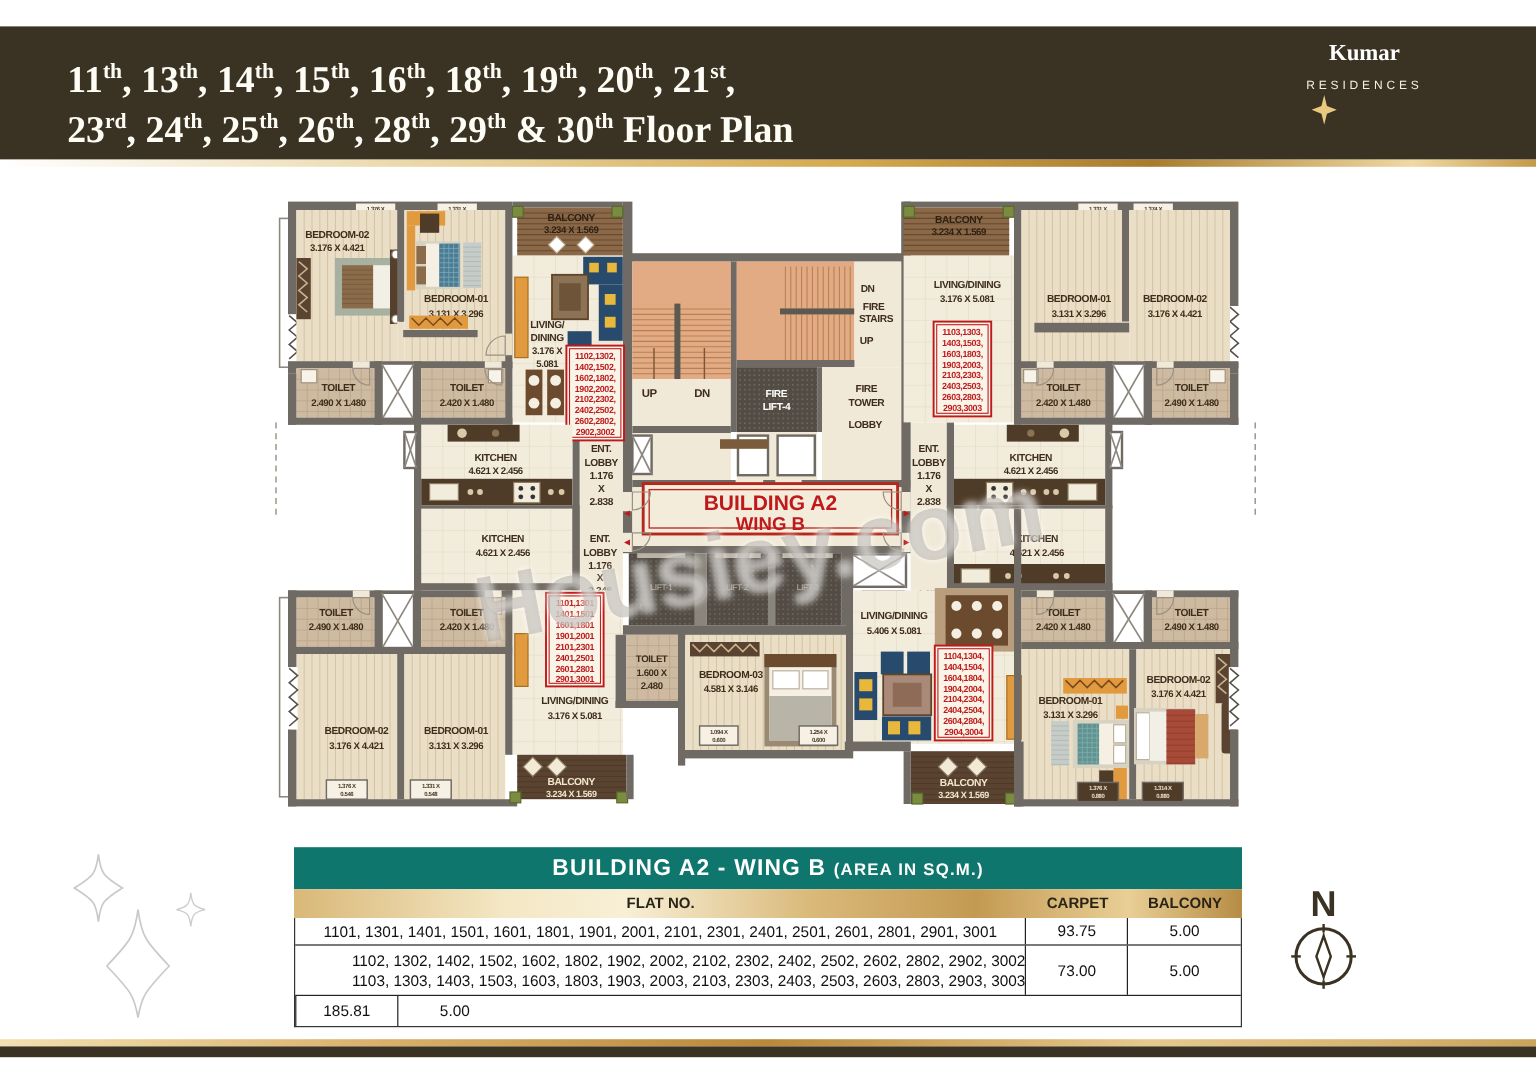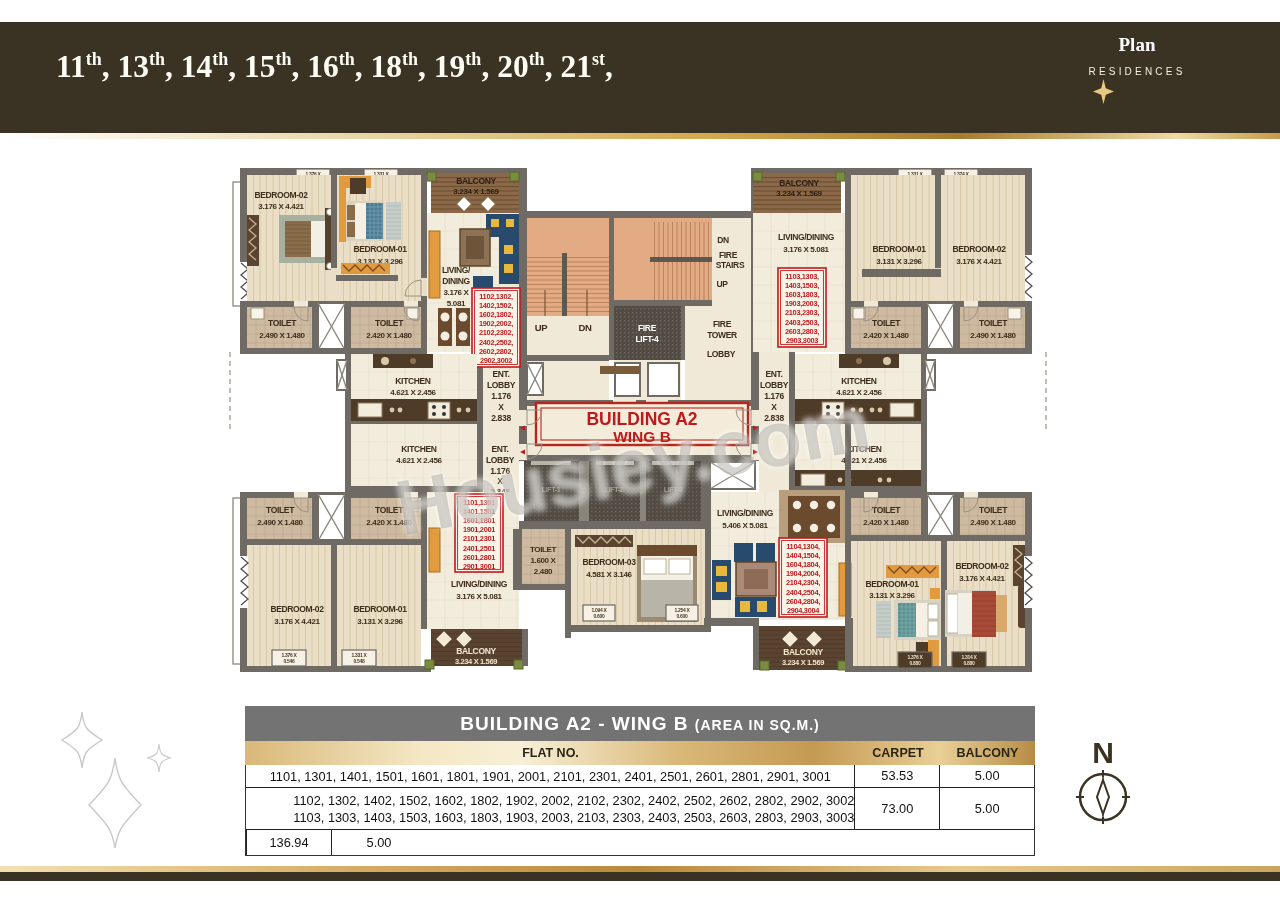--- a/index.html
+++ b/index.html
@@ -9,24 +9,25 @@
 </style>
 </head>
 <body>
 
 <div class="abs" style="left:0;top:22px;width:1280px;height:111px;background:#3a3222;"></div>
 
 <div class="abs" style="left:0;top:133px;width:1280px;height:6px;background:linear-gradient(90deg,#ffffff 0%,#e8d3a0 30%,#d4a94f 55%,#a87c2e 75%,#f0d9a4 92%,#c49a4a 100%);"></div>
 
 <div class="abs" style="left:56px;top:42px;width:700px;color:#fdfcf5;font-family:'Liberation Serif',serif;font-weight:bold;font-size:31.5px;line-height:35px;">
   <div>11<sup style="font-size:18px;">th</sup>, 13<sup style="font-size:18px;">th</sup>, 14<sup style="font-size:18px;">th</sup>, 15<sup style="font-size:18px;">th</sup>, 16<sup style="font-size:18px;">th</sup>, 18<sup style="font-size:18px;">th</sup>, 19<sup style="font-size:18px;">th</sup>, 20<sup style="font-size:18px;">th</sup>, 21<sup style="font-size:18px;">st</sup>,</div>
+  <div>23<sup style="font-size:18px;">rd</sup>, 24<sup style="font-size:18px;">th</sup>, 25<sup style="font-size:18px;">th</sup>, 26<sup style="font-size:18px;">th</sup>, 28<sup style="font-size:18px;">th</sup>, 29<sup style="font-size:18px;">th</sup> &amp; 30<sup style="font-size:18px;">th</sup> Floor Plan</div>
 </div>
 
 <div class="abs" style="left:1057px;top:26px;width:160px;height:107px;text-align:center;">
-  <div style="color:#ffffff;font-family:'Liberation Serif',serif;font-weight:bold;font-size:19px;margin-top:8px;">Plan</div>
+  <div style="color:#ffffff;font-family:'Liberation Serif',serif;font-weight:bold;font-size:19px;margin-top:8px;">Kumar</div>
   <svg style="position:absolute;left:36px;top:53px;" width="21" height="25" viewBox="0 0 22 26">
       <polygon points="11,0 13.4,9.6 22,13 13.4,16.4 11,26 8.6,16.4 0,13 8.6,9.6" fill="#e9c87f"></polygon>
     </svg>
   <div style="color:#f5efe2;font-size:10px;letter-spacing:3.2px;margin-top:10px;">RESIDENCES</div>
 </div>
 
 <svg class="abs" style="left:0;top:0;" width="1280" height="905" viewBox="0 0 1280 905">
 
 <rect x="196" y="159" width="888" height="523" fill="#ffffff"></rect>
 
@@ -2114,41 +2115,41 @@
 <polygon points="758,428 753,425.5 753,430.5" fill="#c0191c"></polygon>
 <polygon points="520,452 525,449.5 525,454.5" fill="#c0191c"></polygon>
 <polygon points="758,452 753,449.5 753,454.5" fill="#c0191c"></polygon>
 </svg>
 
 <div class="abs" style="left:395px;top:413px;width:560px;height:120px;transform:rotate(-10.5deg);transform-origin:center;
      font-size:78px;font-weight:bold;color:rgba(150,144,138,0.38);text-shadow:0 0 6px rgba(255,255,255,0.8);">Housiey.com</div>
 
 <div class="abs" style="left:245px;top:706px;width:790px;">
 
-  <div style="height:35px;background:#737373;color:#ffffff;text-align:center;line-height:35px;font-size:19px;font-weight:bold;letter-spacing:1px;">BUILDING A2 - WING B <span style="font-size:14px;">(AREA IN SQ.M.)</span></div>
+  <div style="height:35px;background:#0f766e;color:#ffffff;text-align:center;line-height:35px;font-size:19px;font-weight:bold;letter-spacing:1px;">BUILDING A2 - WING B <span style="font-size:14px;">(AREA IN SQ.M.)</span></div>
 
   <div style="height:24px;background:linear-gradient(90deg,#d9b878 0%,#f4e7c4 22%,#f8efd6 35%,#d9b878 55%,#c49a52 72%,#e9cf96 88%,#b68c44 100%);display:flex;font-weight:bold;font-size:12.5px;color:#2a2417;align-items:center;">
     <div style="width:611px;text-align:center;line-height:24px;">FLAT NO.</div>
     <div style="width:84px;text-align:center;line-height:24px;">CARPET</div>
     <div style="width:95px;text-align:center;line-height:24px;">BALCONY</div>
   </div>
 
   <div style="border:1px solid #333;border-top:none;font-size:12.8px;color:#111;">
     <div style="display:flex;border-bottom:1px solid #222;height:22px;align-items:center;justify-content:center;">
       <div style="width:610px;text-align:center;">1101, 1301, 1401, 1501, 1601, 1801, 1901, 2001, 2101, 2301, 2401, 2501, 2601, 2801, 2901, 3001</div>
-      <div style="width:84px;text-align:center;border-left:1px solid #222;align-self:stretch;line-height:22px;">53.53</div>
+      <div style="width:84px;text-align:center;border-left:1px solid #222;align-self:stretch;line-height:22px;">93.75</div>
       <div style="width:94px;text-align:center;border-left:1px solid #222;align-self:stretch;line-height:22px;">5.00</div>
     </div>
     <div style="display:flex;border-bottom:1px solid #222;height:41px;align-items:center;">
       <div style="width:610px;text-align:right;line-height:17px;">1102, 1302, 1402, 1502, 1602, 1802, 1902, 2002, 2102, 2302, 2402, 2502, 2602, 2802, 2902, 3002<br>1103, 1303, 1403, 1503, 1603, 1803, 1903, 2003, 2103, 2303, 2403, 2503, 2603, 2803, 2903, 3003</div>
       <div style="width:84px;text-align:center;border-left:1px solid #222;align-self:stretch;line-height:41px;">73.00</div>
       <div style="width:94px;text-align:center;border-left:1px solid #222;align-self:stretch;line-height:41px;">5.00</div>
     </div>
     <div style="display:flex;height:25px;align-items:center;">
-      <div style="width:84px;text-align:center;border-left:1px solid #222;align-self:stretch;line-height:25px;">136.94</div>
+      <div style="width:84px;text-align:center;border-left:1px solid #222;align-self:stretch;line-height:25px;">185.81</div>
       <div style="width:94px;text-align:center;border-left:1px solid #222;align-self:stretch;line-height:25px;">5.00</div>
     </div>
   </div>
 </div>
 
 <svg class="abs" style="left:1070px;top:735px;" width="70" height="95" viewBox="0 0 70 95">
   <text x="33" y="28" text-anchor="middle" font-family="Liberation Sans" font-size="30" font-weight="bold" fill="#3a3222">N</text>
   <circle cx="33" cy="62" r="23" fill="none" stroke="#3a3222" stroke-width="2.5"></circle>
   <line x1="33" y1="35" x2="33" y2="42" stroke="#3a3222" stroke-width="2"></line>
   <line x1="33" y1="82" x2="33" y2="89" stroke="#3a3222" stroke-width="2"></line>

